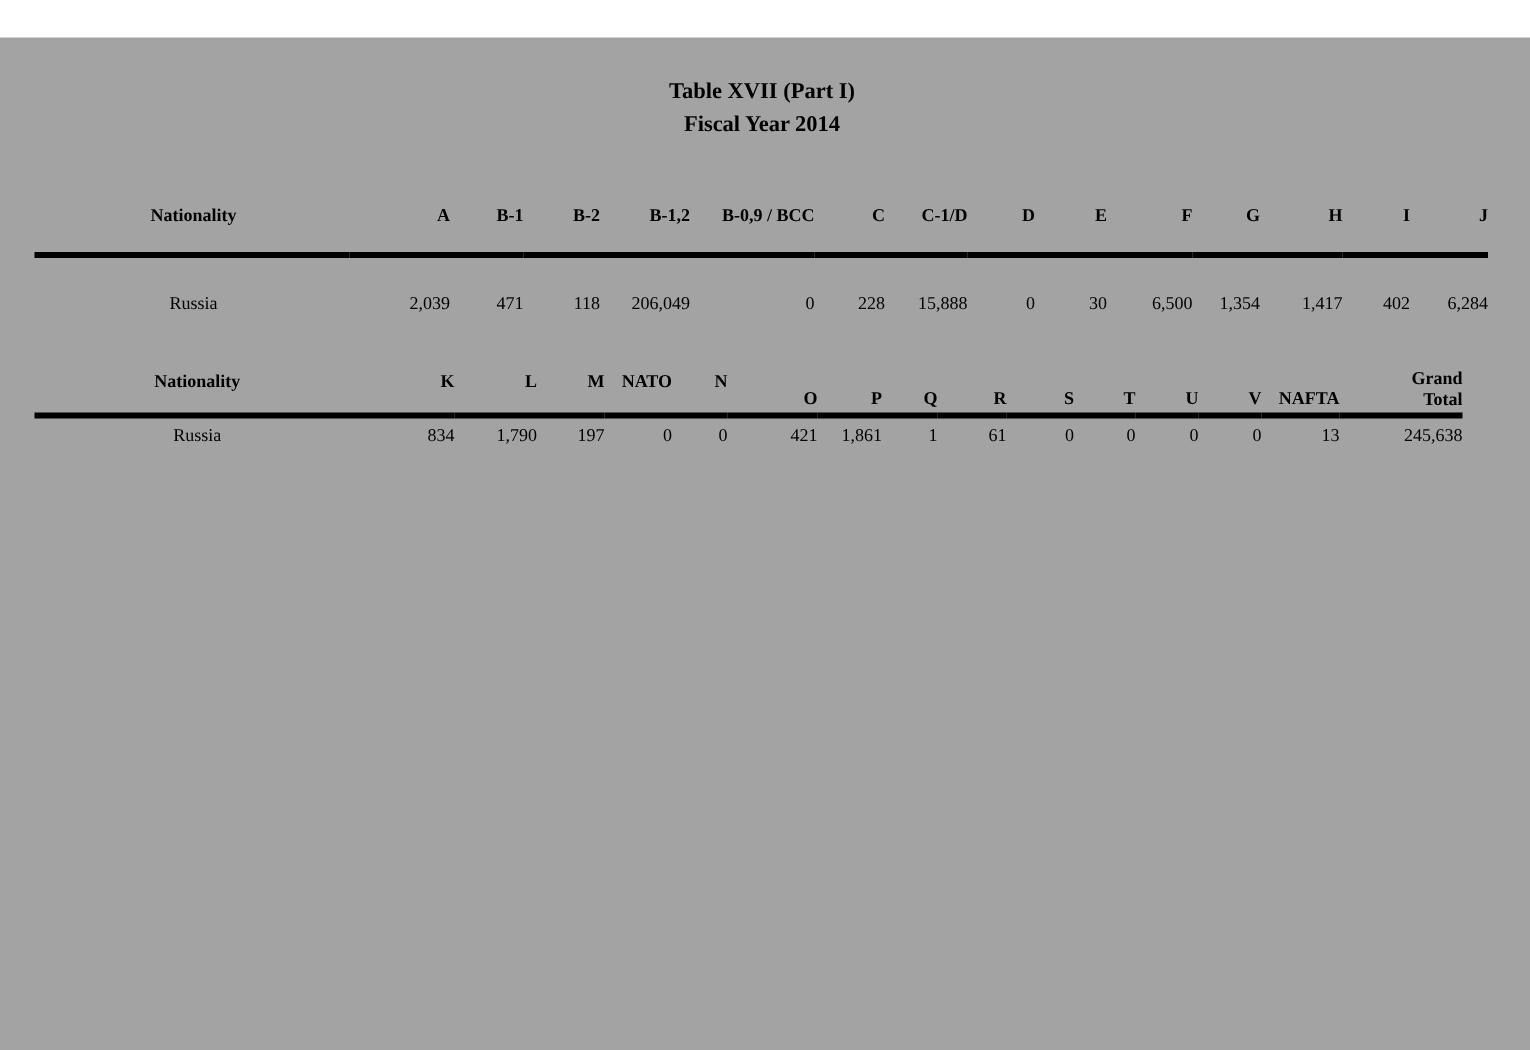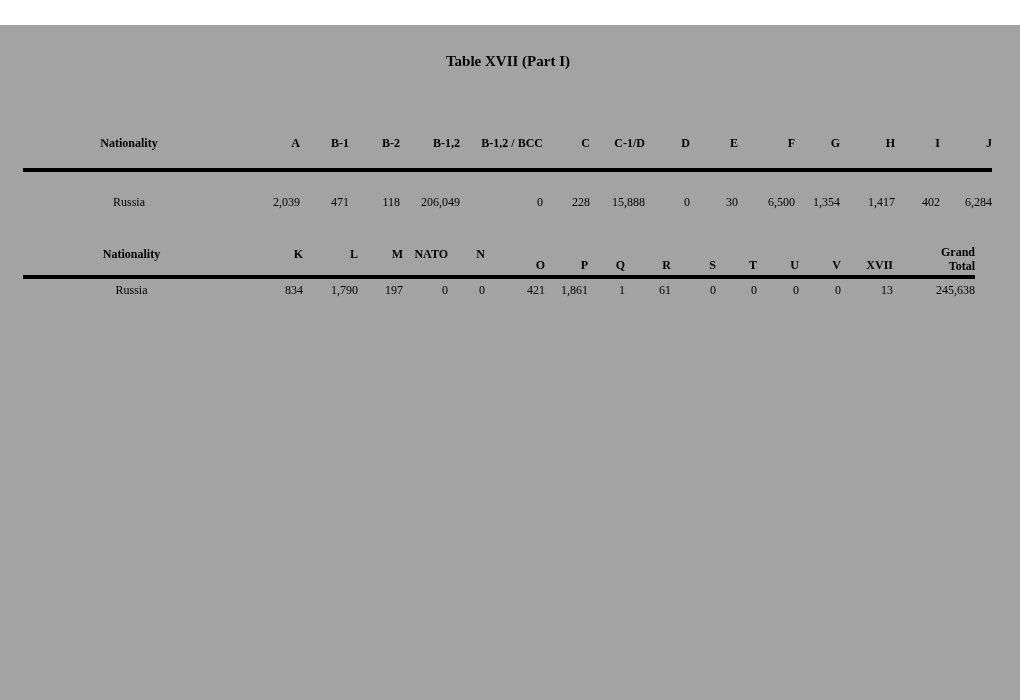--- a/index.html
+++ b/index.html
@@ -80,20 +80,21 @@
     padding-top: 4px;
   }
 </style>
 </head>
 <body>
 
 <div class="page">
 
   <div class="title">
     <div>Table XVII (Part I)</div>
+    <div>Fiscal Year 2014</div>
   </div>
 
   <table id="t1">
     <colgroup>
       <col style="width:210px">
         <col style="width:67px">
         <col style="width:49px">
       <col style="width:51px">
         <col style="width:60px">
         <col style="width:83px">
@@ -107,21 +108,21 @@
         <col style="width:45px">
         <col style="width:52px">
     </colgroup>
     <tbody>
         <tr>
       <th class="nat">Nationality</th>
       <th>A</th>
       <th>B-1</th>
       <th>B-2</th>
       <th>B-1,2</th>
-      <th>B-1,2 / BCC</th>
+      <th>B-0,9 / BCC</th>
       <th>C</th>
       <th>C-1/D</th>
       <th>D</th>
       <th>E</th>
       <th>F</th>
       <th>G</th>
       <th>H</th>
       <th>I</th>
       <th>J</th>
     </tr>
@@ -173,21 +174,21 @@
       <th class="upper">NATO</th>
       <th class="upper">N</th>
       <th class="lower">O</th>
       <th class="lower">P</th>
       <th class="lower">Q</th>
       <th class="lower">R</th>
       <th class="lower">S</th>
       <th class="lower">T</th>
       <th class="lower">U</th>
       <th class="lower">V</th>
-      <th class="lower">XVII</th>
+      <th class="lower">NAFTA</th>
       <th class="lower">
         <span>Grand</span>
         <span>Total</span>
       </th>
     </tr>
     <tr>
       <td class="nat">Russia</td>
       <td>834</td>
       <td>1,790</td>
       <td>197</td>

